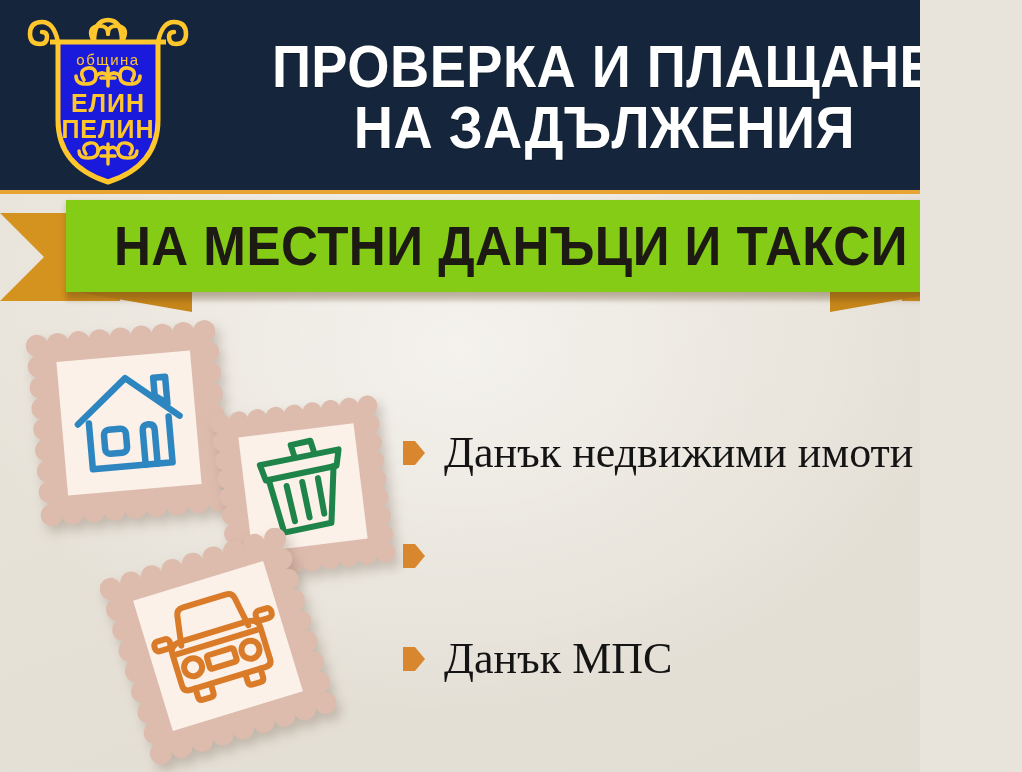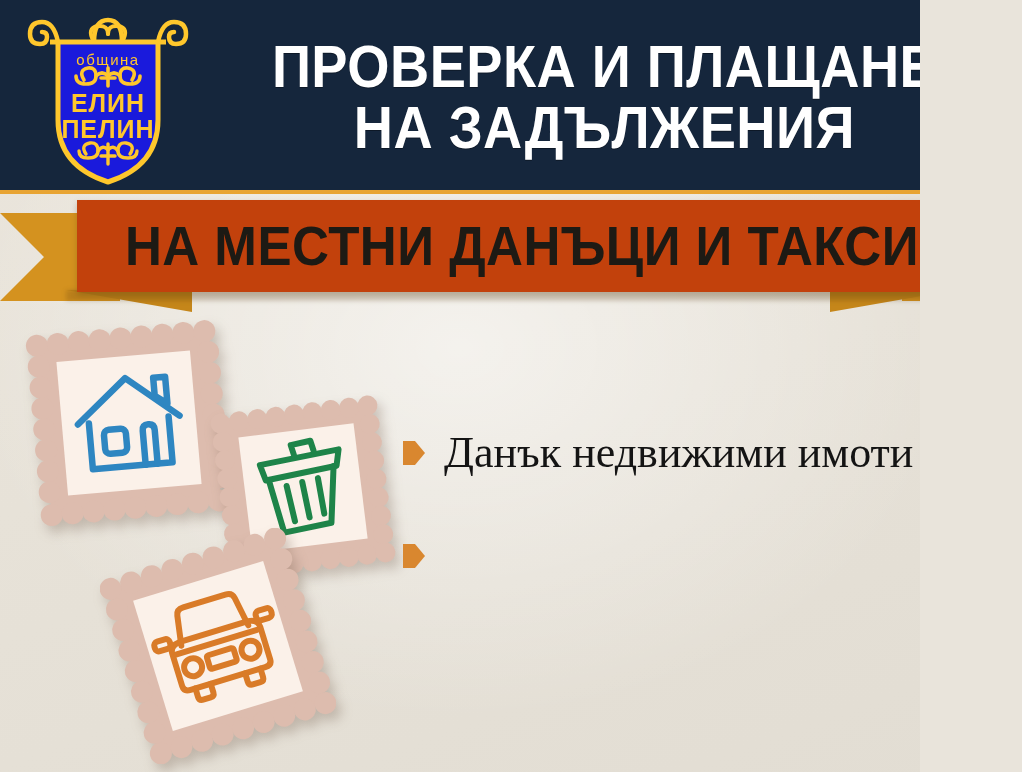--- a/index.html
+++ b/index.html
@@ -70,22 +70,22 @@
     position:absolute;top:96px;height:22px;background:#c5861a;
   }
   .ribbon-fold.left{left:66px;width:126px;clip-path:polygon(0 0,126px 0,126px 22px);}
   .ribbon-fold.right{right:66px;width:126px;clip-path:polygon(0 0,126px 0,0 22px);}
   .ribbon-shadow{
     position:absolute;left:66px;top:96px;width:890px;height:11px;
     background:rgba(90,60,15,.22);
     filter:blur(2px);
   }
   .ribbon-main{
-    position:absolute;left:77px;top:6px;width:890px;height:92px;
-    background:#c2410c;
+    position:absolute;left:66px;top:6px;width:890px;height:92px;
+    background:#84cc16;
     display:flex;align-items:center;justify-content:center;
     box-shadow:0 3px 6px rgba(70,50,10,.25);
   }
   .ribbon-text{
     color:#1d1a14;
     font-family:"Liberation Sans",sans-serif;
     font-weight:700;
     font-size:55px;
     line-height:1;
     letter-spacing:.5px;
@@ -357,16 +357,20 @@
 
     <div class="bullet-row">
       <div class="bullet-marker"></div>
       <div class="bullet-label">Данък недвижими имоти</div>
     </div>
 
     <div class="bullet-row">
       <div class="bullet-marker"></div>
     </div>
 
+    <div class="bullet-row">
+      <div class="bullet-marker"></div>
+      <div class="bullet-label">Данък МПС</div>
+    </div>
 
   </div>
 
 </div>
 
 </body></html>

